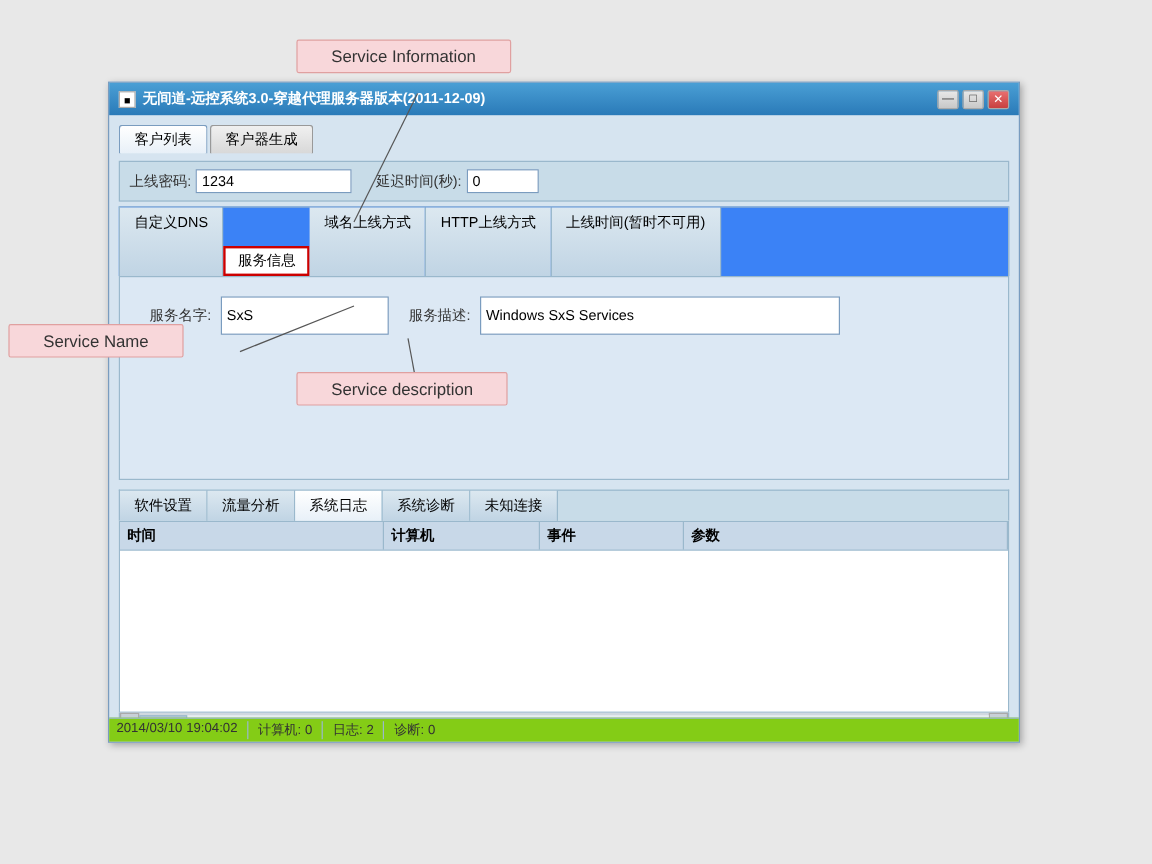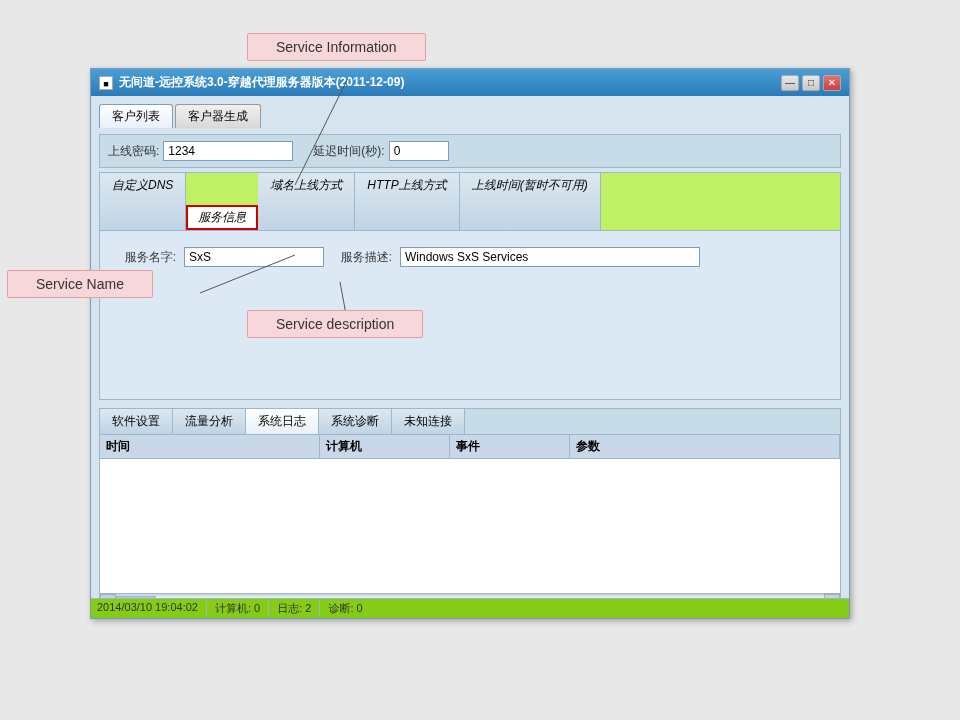--- a/index.html
+++ b/index.html
@@ -130,24 +130,23 @@
       background: white;
       padding: 2px 4px;
       font-size: 12px;
       height: 20px;
     }
 
     
     .sub-tabs-row {
       display: flex;
       gap: 0;
-      background: #bef264;
+      background: #3b82f6;
       border: 1px solid #9ab8cc;
       border-bottom: none;
-      font-style: italic;
     }
 
     .sub-tab {
       padding: 4px 12px;
       background: linear-gradient(to bottom, #dce8f0, #c0d4e4);
       border-right: 1px solid #9ab8cc;
       cursor: pointer;
       font-size: 12px;
       white-space: nowrap;
     }
@@ -183,21 +182,21 @@
       color: #333;
       width: 60px;
       text-align: right;
     }
 
     .service-field-input {
       border: 1px solid #7a9cbf;
       background: white;
       padding: 2px 4px;
       font-size: 12px;
-      height: 20px;
+      height: 32px;
       width: 140px;
     }
 
     .service-field-input.wide {
       width: 300px;
     }
 
     
     .bottom-section {
       margin-top: 8px;

